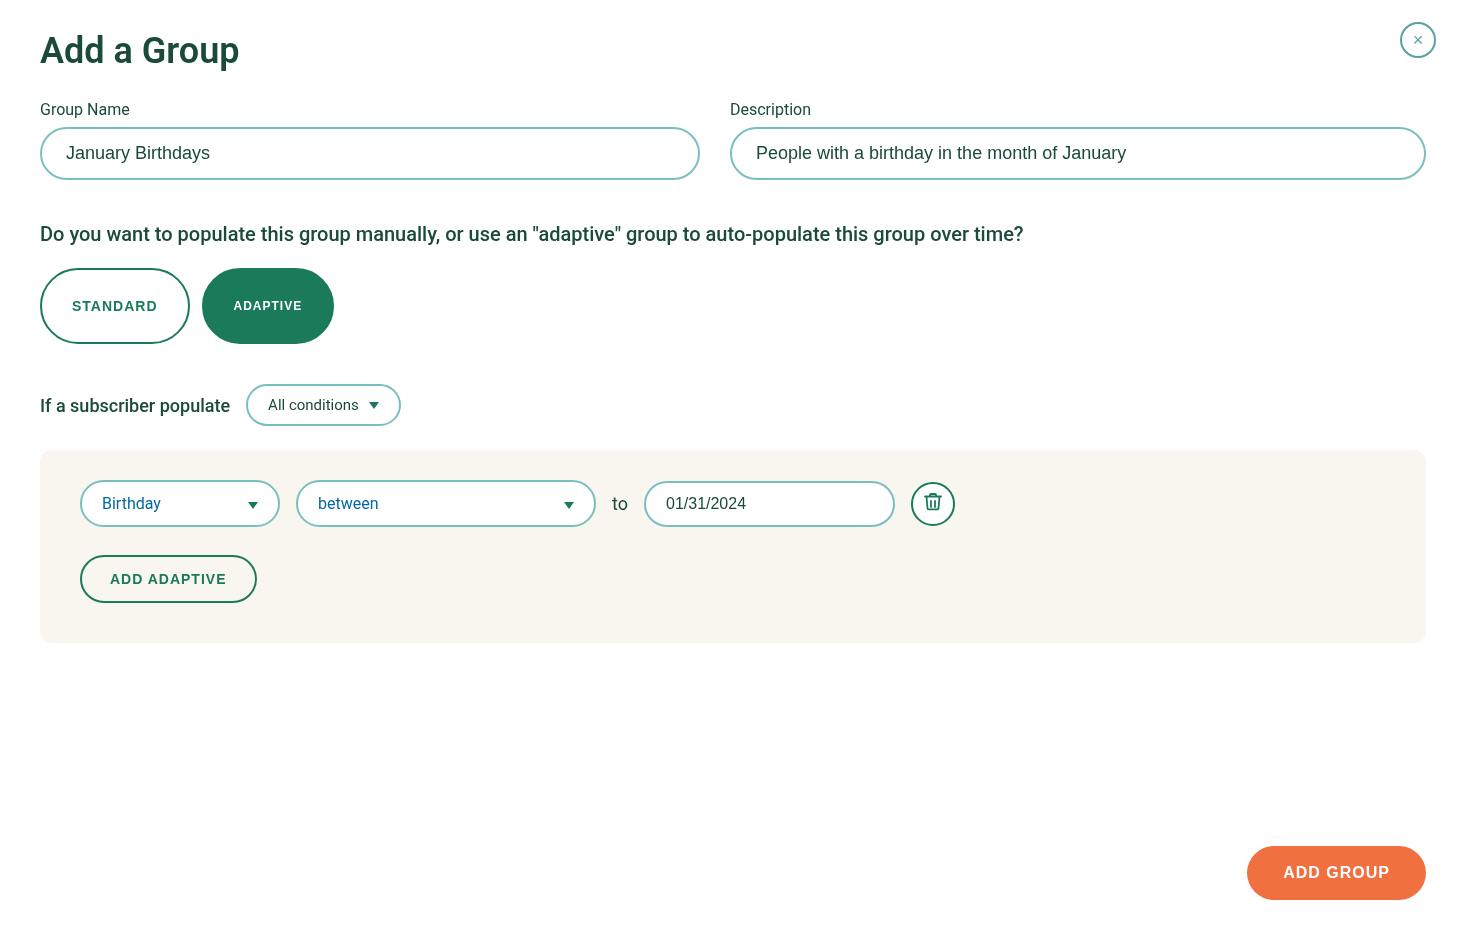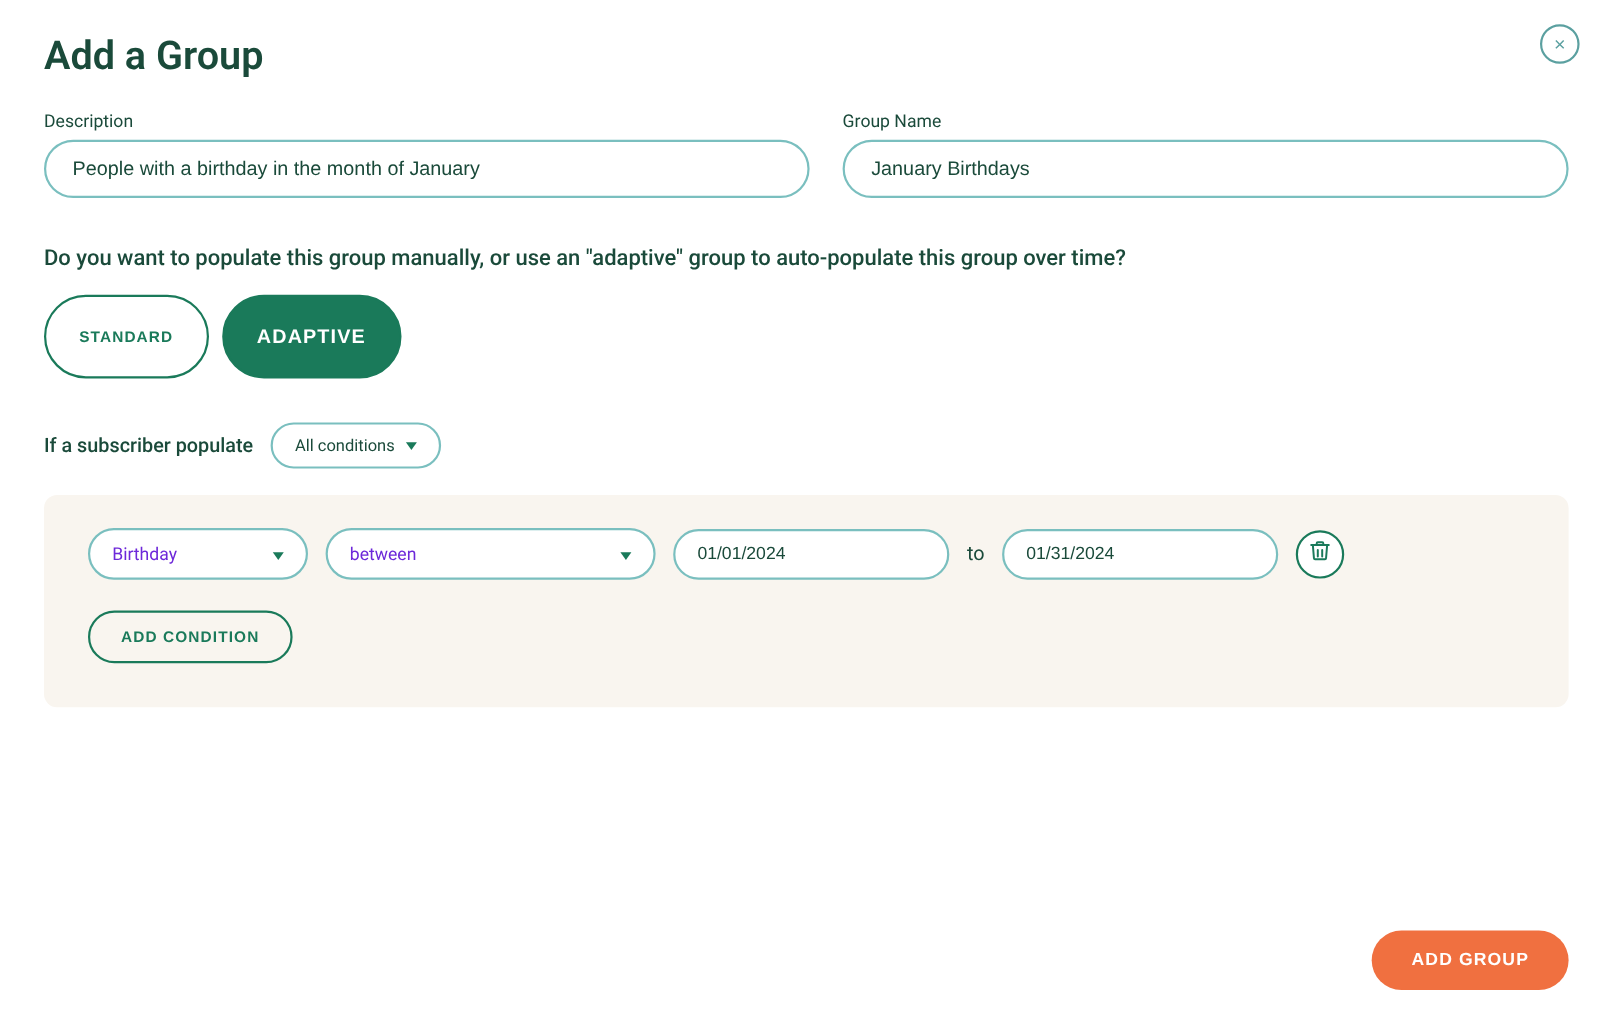--- a/index.html
+++ b/index.html
@@ -105,21 +105,21 @@
       letter-spacing: 1px;
       padding: 28px 30px;
       border-radius: 50px;
       cursor: pointer;
     }
 
     .btn-adaptive {
       border: 2px solid #1a7a5a;
       background: #1a7a5a;
       color: #fff;
-      font-size: 18px;
+      font-size: 12px;
       font-weight: 700;
       letter-spacing: 1px;
       padding: 12px 30px;
       border-radius: 50px;
       cursor: pointer;
       margin-left: 12px;
     }
 
     .subscriber-row {
       display: flex;
@@ -158,21 +158,21 @@
       align-items: center;
       gap: 16px;
       margin-bottom: 28px;
     }
 
     .condition-select {
       border: 2px solid #7abfbf;
       border-radius: 50px;
       padding: 12px 20px;
       font-size: 16px;
-      color: #6d28d9;
+      color: #0369a1;
       background: #fff;
       cursor: pointer;
       display: flex;
       align-items: center;
       gap: 10px;
       min-width: 200px;
     }
 
     .condition-select-wide {
       min-width: 300px;
@@ -250,27 +250,27 @@
 <body>
 
 <h1 class="page-title">Add a Group</h1>
 
 <button class="close-btn">
   <span>×</span>
 </button>
 
 <div class="form-section">
   <div class="form-row">
+    <div class="form-group name-group">
+      <label class="field-label">Group Name</label>
+      <input class="text-input" type="text" value="January Birthdays" style="">
+    </div>
     <div class="form-group desc-group">
       <label class="field-label">Description</label>
       <input class="text-input" type="text" value="People with a birthday in the month of January" style="">
-    </div>
-    <div class="form-group name-group">
-      <label class="field-label">Group Name</label>
-      <input class="text-input" type="text" value="January Birthdays" style="">
     </div>
   </div>
 </div>
 
 <div class="form-section">
   <p class="question-text">Do you want to populate this group manually, or use an "adaptive" group to auto-populate this group over time?</p>
   <div class="button-group">
     <button class="btn-standard">STANDARD</button>
     <button class="btn-adaptive">ADAPTIVE</button>
   </div>
@@ -296,33 +296,32 @@
       </span>
     </div>
 
     <div class="condition-select condition-select-wide">
       <span>between</span>
       <span style="margin-left:auto;">
         <span class="chevron-down"></span>
       </span>
     </div>
 
-    <input class="date-input" type="text" value="01/01/2024" style="">
 
     <span class="to-label">to</span>
 
     <input class="date-input" type="text" value="01/31/2024" style="">
 
     <button class="delete-btn">
       <span class="trash-icon">
         <svg width="18" height="20" viewBox="0 0 18 20" fill="none" xmlns="http://www.w3.org/2000/svg">
           <path d="M1 4.5h16M6 4.5V3a1 1 0 0 1 1-1h4a1 1 0 0 1 1 1v1.5M7 9v6M11 9v6M2.5 4.5l1 12a1 1 0 0 0 1 .9h9a1 1 0 0 0 1-.9l1-12" stroke="#1a7a5a" stroke-width="1.8" stroke-linecap="round" stroke-linejoin="round"></path>
         </svg>
       </span>
     </button>
   </div>
 
   
-  <button class="add-condition-btn">ADD CONDITION</button>
+  <button class="add-condition-btn">ADD ADAPTIVE</button>
 
 </div>
 
 <button class="add-group-btn">ADD GROUP</button>
 
 </body></html>

